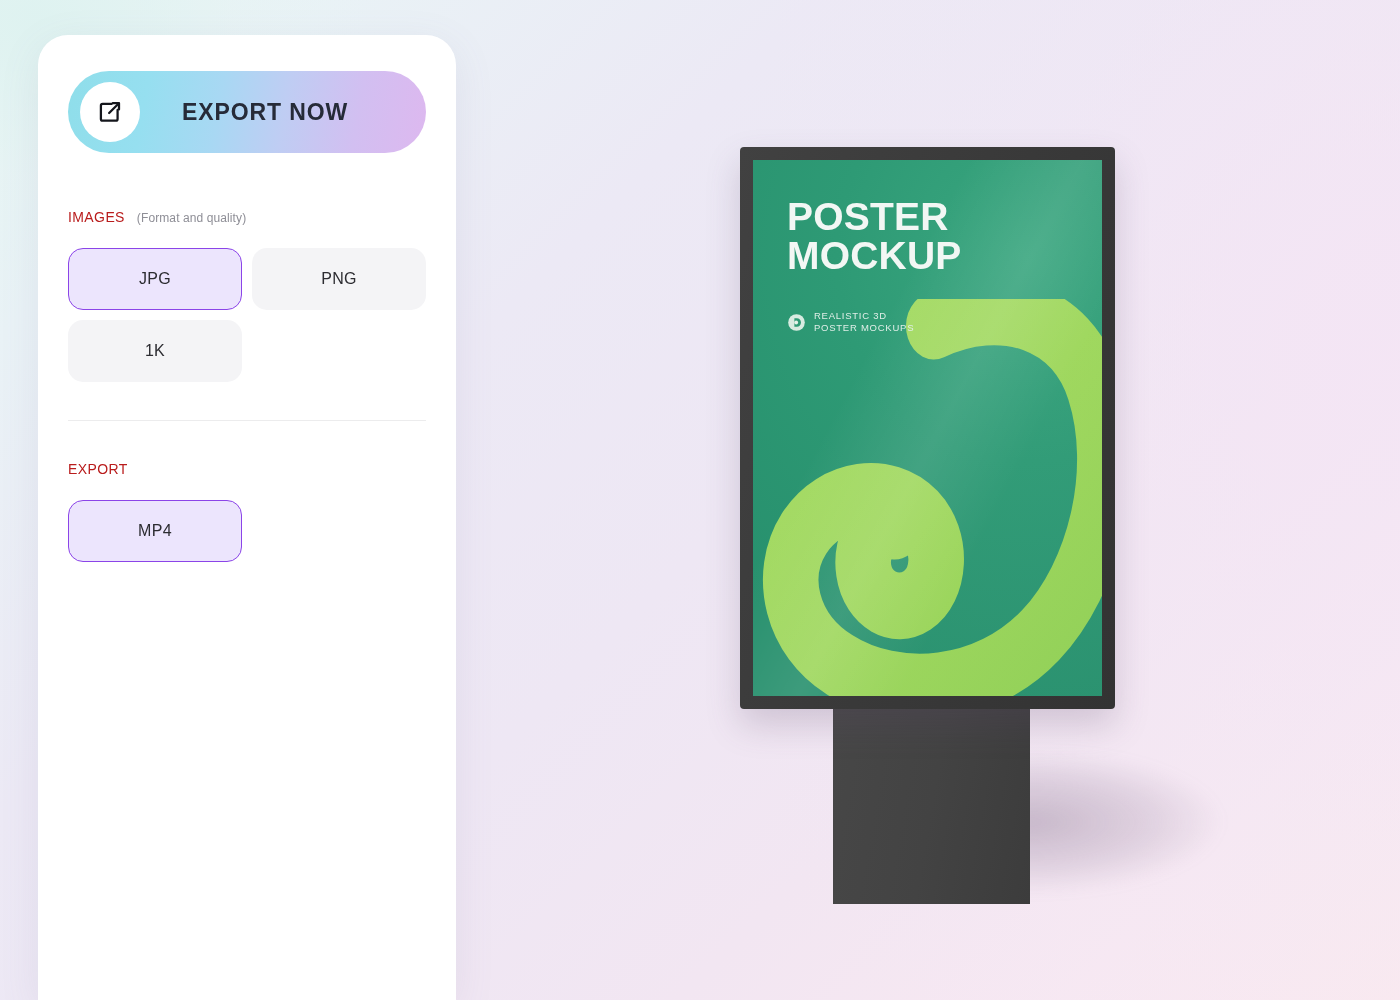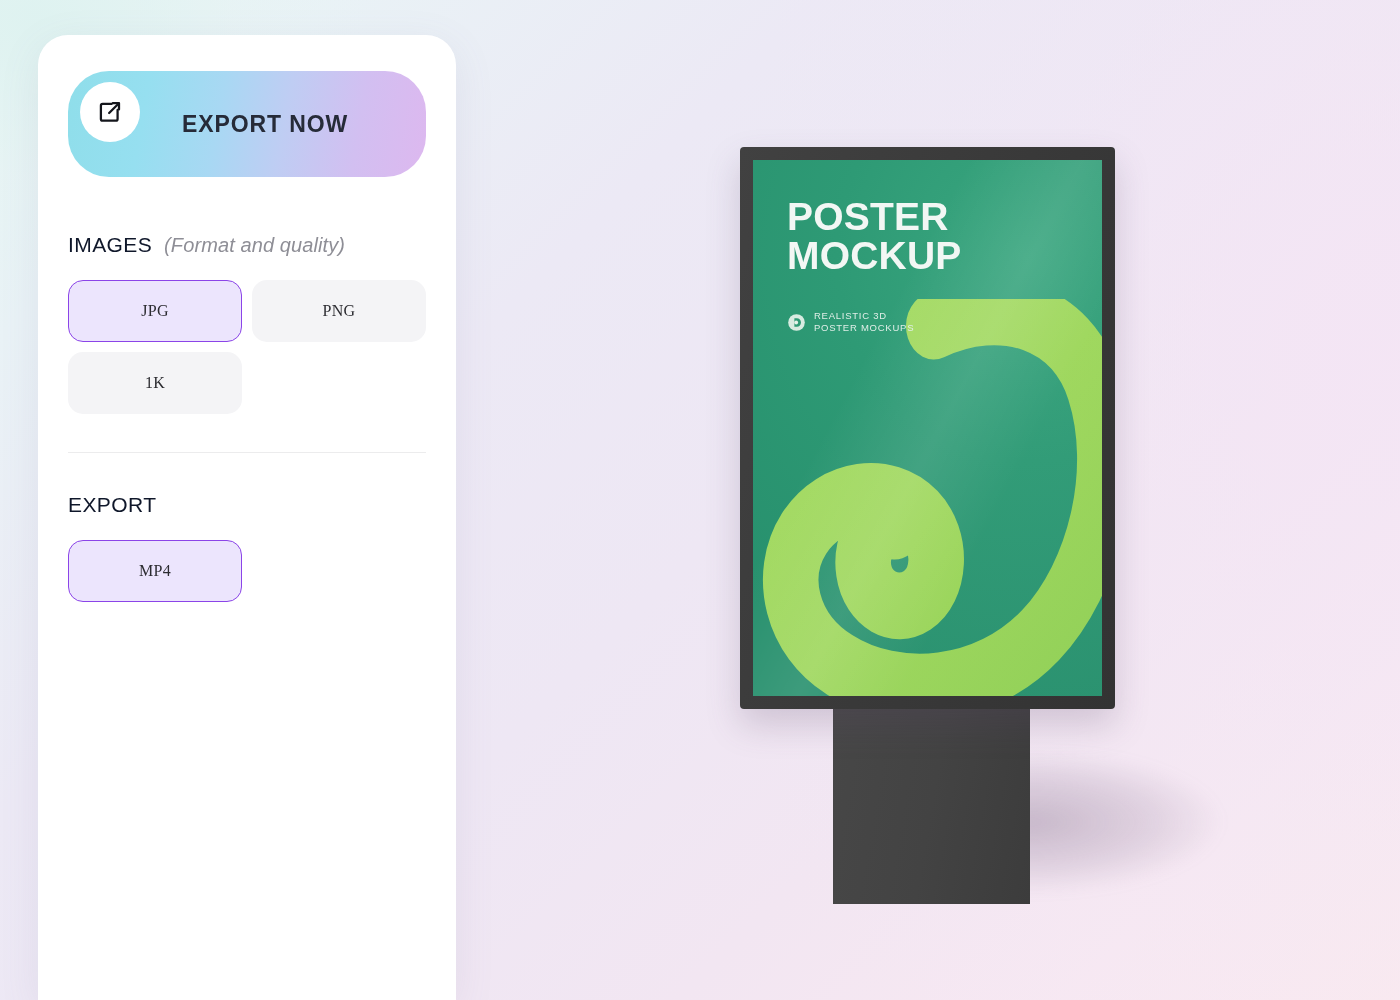--- a/index.html
+++ b/index.html
@@ -67,21 +67,21 @@
     top: 36px;
     width: 358px;
   }
 
   
   #export-now-button {
     position: relative;
     display: flex;
     align-items: center;
     width: 358px;
-    height: 106px;
+    height: 82px;
     border: none;
     padding: 0;
     border-radius: 41px;
     cursor: pointer;
     background: linear-gradient(100deg,
       #8fdeea 0%,
       #96dff0 22%,
       #a8d8f3 42%,
       #bfcdf3 60%,
       #d2bff1 80%,
@@ -111,50 +111,49 @@
     font-family: "Liberation Sans", sans-serif;
   }
 
   
   .section-head {
     display: flex;
     align-items: baseline;
     gap: 12px;
   }
   .section-title {
-    font-size: 21px;
-    color: #0f172a;
+    font-size: 14px;
+    color: #b91c1c;
     letter-spacing: 0.4px;
   }
   .section-subtitle {
-    font-size: 20px;
+    font-size: 12px;
     color: #8e8e96;
     letter-spacing: 0.1px;
-    font-style: italic;
   }
 
   
   .option-grid {
     display: grid;
     grid-template-columns: 174px 174px;
     gap: 10px 10px;
   }
   .option-chip {
     height: 62px;
     border-radius: 15px;
     display: flex;
     align-items: center;
     justify-content: center;
     font-size: 16px;
     color: #2c2c31;
     cursor: pointer;
     box-sizing: border-box;
     background: #f4f4f6;
     border: 1.6px solid transparent;
-    font-family: Liberation Serif, serif;
+    font-family: Liberation Sans, sans-serif;
     letter-spacing: 0.3px;
   }
   .option-chip.selected {
     background: #ece5fd;
     border: 1.6px solid #8b44e8;
   }
 
   #panel-divider {
     width: 358px;
     height: 1px;

